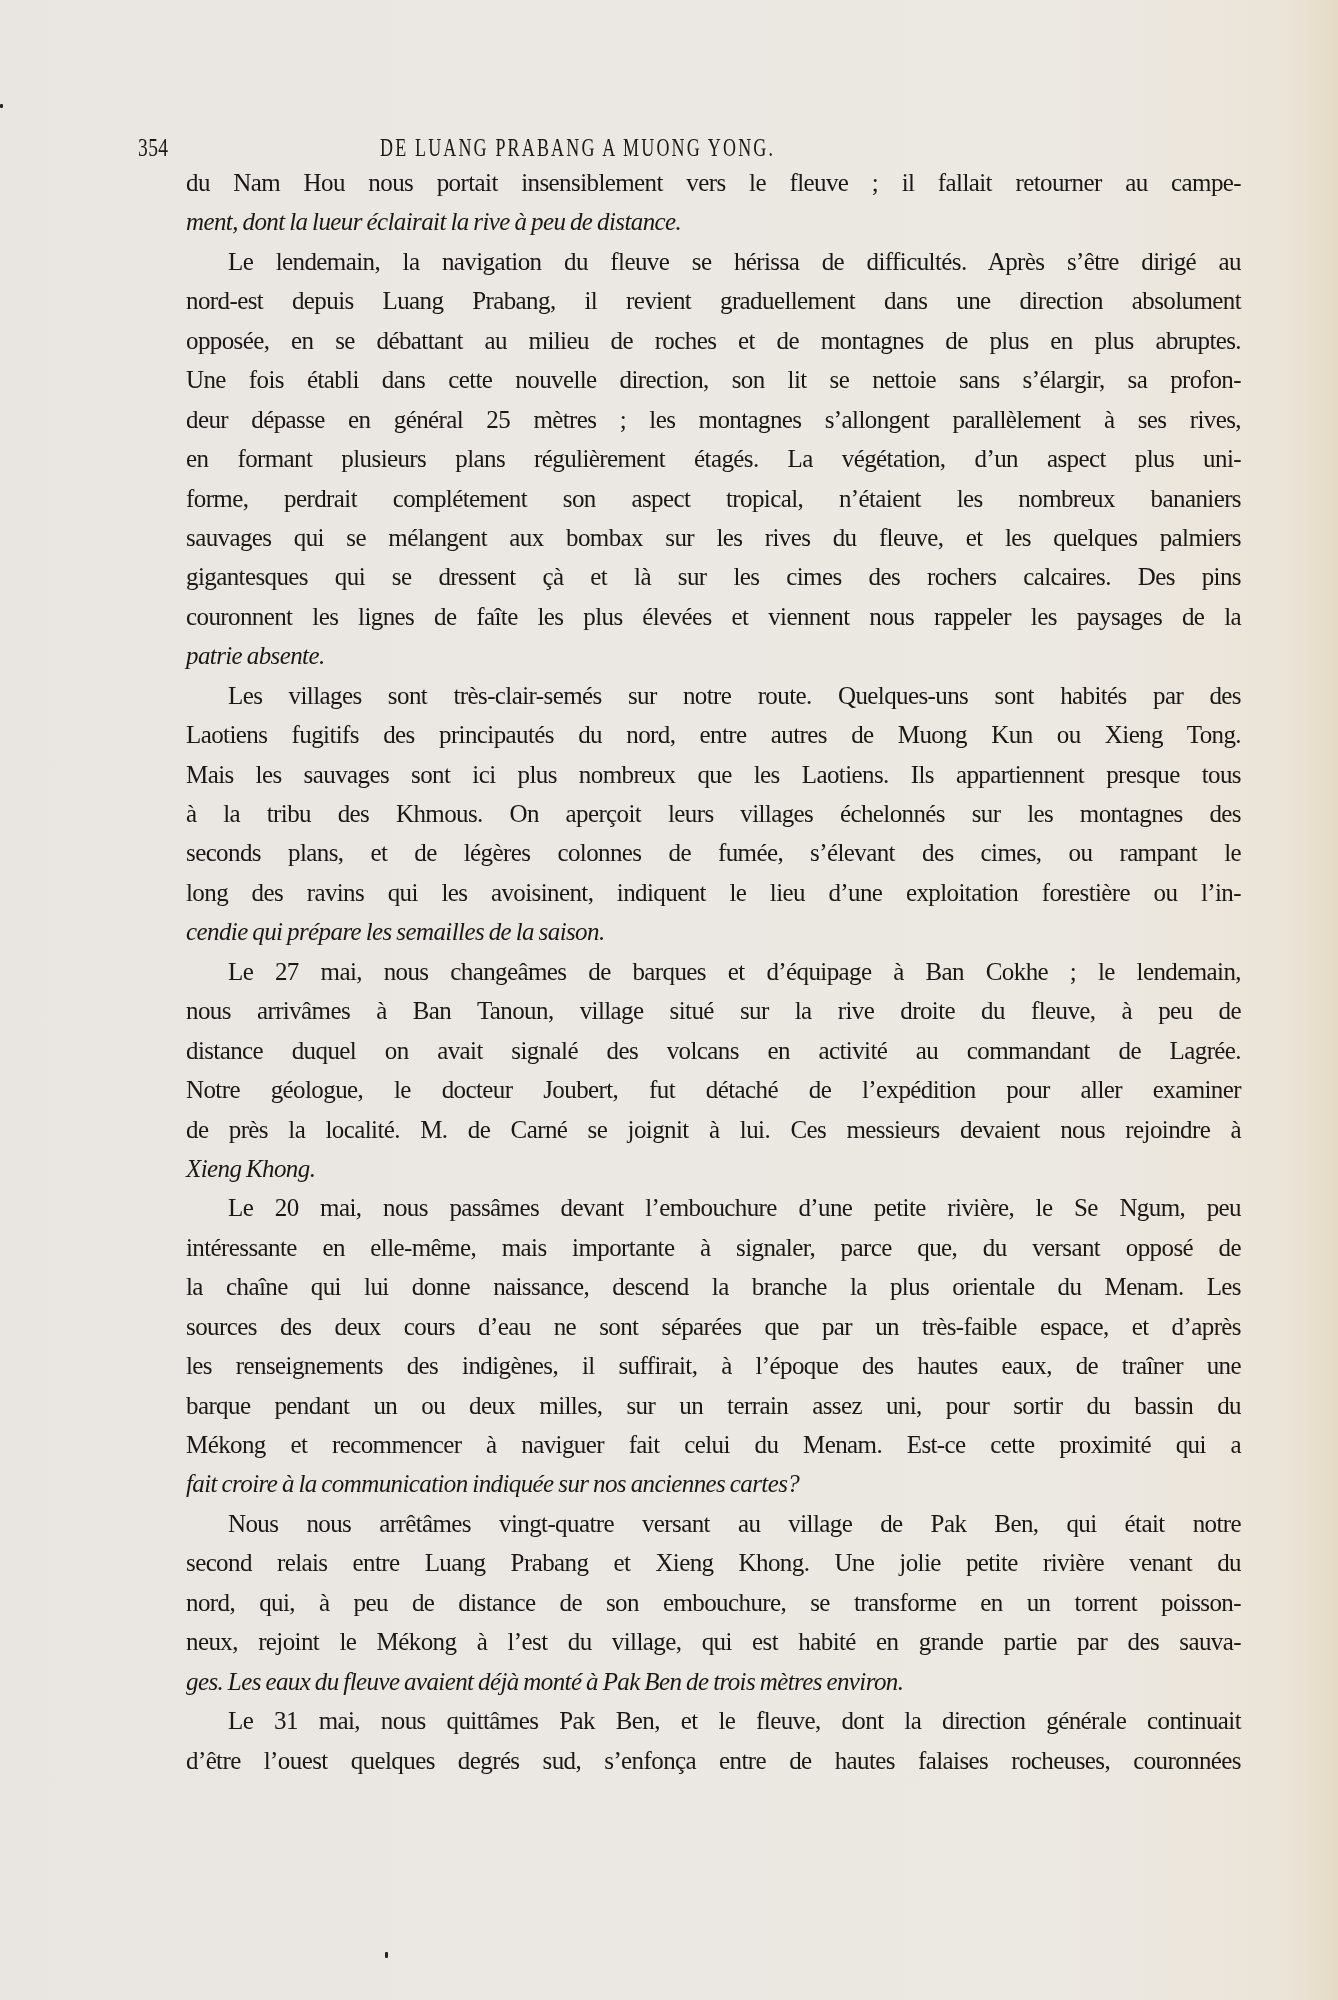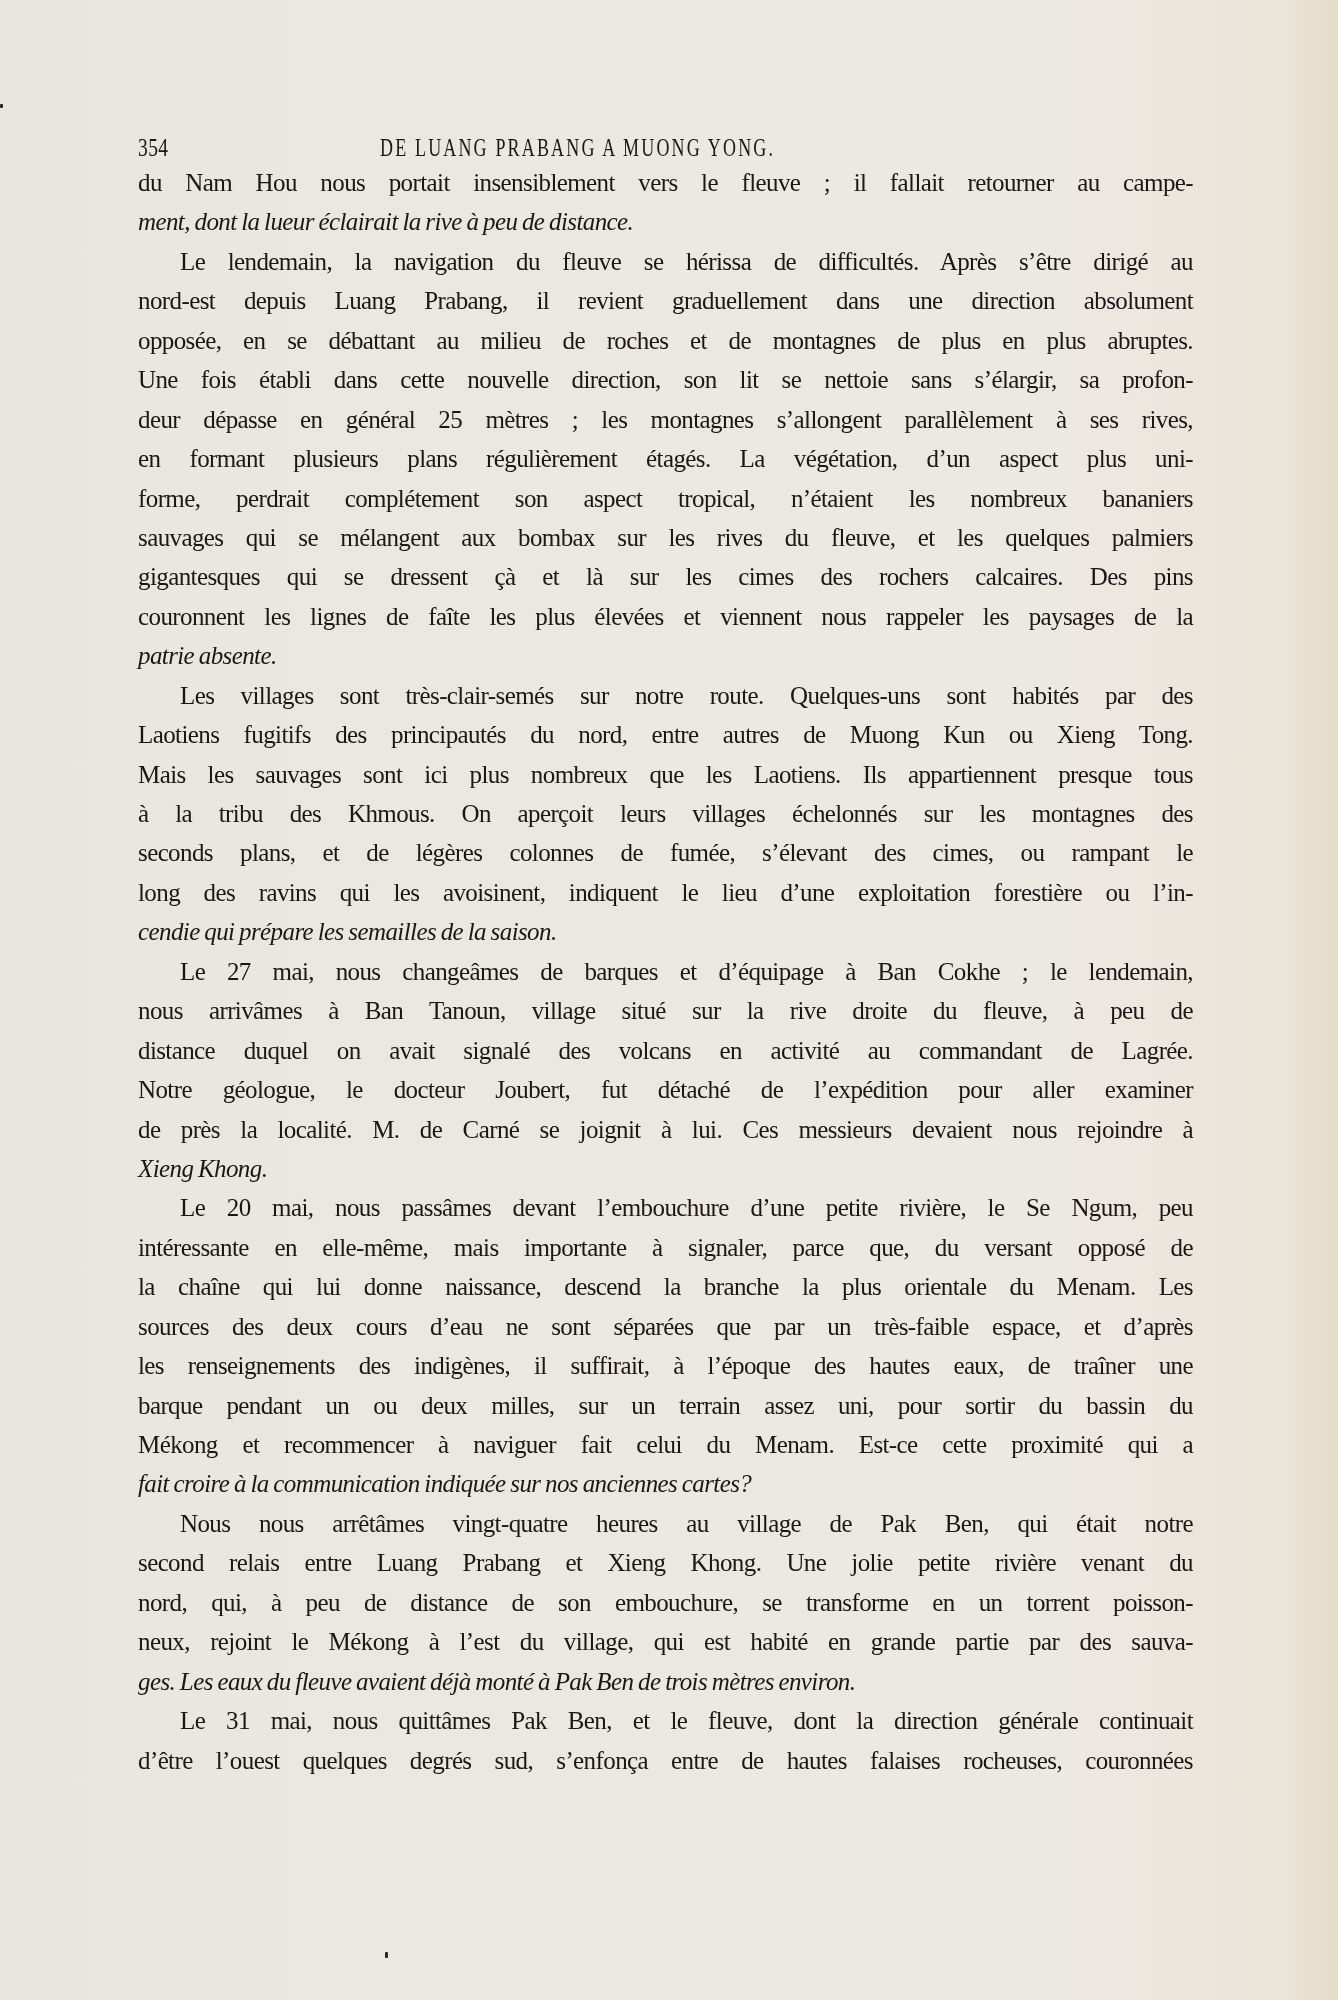--- a/index.html
+++ b/index.html
@@ -69,20 +69,21 @@
     }
     .line.last {
       text-align-last: left;
       font-style: italic;
     }
     .line .txt {
       display: inline-block;
       width: 100%;
       text-align: justify;
       text-align-last: justify;
+      margin-left: 48px;
     }
     .line.last .txt {
       text-align-last: left;
     }
     .speck {
       position: absolute;
       background: #2a2420;
       border-radius: 1px;
     }
   </style>
@@ -141,21 +142,21 @@
       <div class="line"><span class="txt">intéressante en elle-même, mais importante à signaler, parce que, du versant opposé de</span></div>
       <div class="line"><span class="txt">la chaîne qui lui donne naissance, descend la branche la plus orientale du Menam. Les</span></div>
       <div class="line"><span class="txt">sources des deux cours d’eau ne sont séparées que par un très-faible espace, et d’après</span></div>
       <div class="line"><span class="txt">les renseignements des indigènes, il suffirait, à l’époque des hautes eaux, de traîner une</span></div>
       <div class="line"><span class="txt">barque pendant un ou deux milles, sur un terrain assez uni, pour sortir du bassin du</span></div>
       <div class="line"><span class="txt">Mékong et recommencer à naviguer fait celui du Menam. Est-ce cette proximité qui a</span></div>
       <div class="line last"><span class="txt">fait croire à la communication indiquée sur nos anciennes cartes?</span></div>
     </div>
 
     <div class="para">
-      <div class="line indent"><span class="txt">Nous nous arrêtâmes vingt-quatre heures au village de Pak Ben, qui était notre</span></div>
+      <div class="line indent"><span class="txt">Nous nous arrêtâmes vingt-quatre versant au village de Pak Ben, qui était notre</span></div>
       <div class="line"><span class="txt">second relais entre Luang Prabang et Xieng Khong. Une jolie petite rivière venant du</span></div>
       <div class="line"><span class="txt">nord, qui, à peu de distance de son embouchure, se transforme en un torrent poisson-</span></div>
       <div class="line"><span class="txt">neux, rejoint le Mékong à l’est du village, qui est habité en grande partie par des sauva-</span></div>
       <div class="line last"><span class="txt">ges. Les eaux du fleuve avaient déjà monté à Pak Ben de trois mètres environ.</span></div>
     </div>
 
     <div class="para">
       <div class="line indent"><span class="txt">Le 31 mai, nous quittâmes Pak Ben, et le fleuve, dont la direction générale continuait</span></div>
       <div class="line"><span class="txt">d’être l’ouest quelques degrés sud, s’enfonça entre de hautes falaises rocheuses, couronnées</span></div>
     </div>

